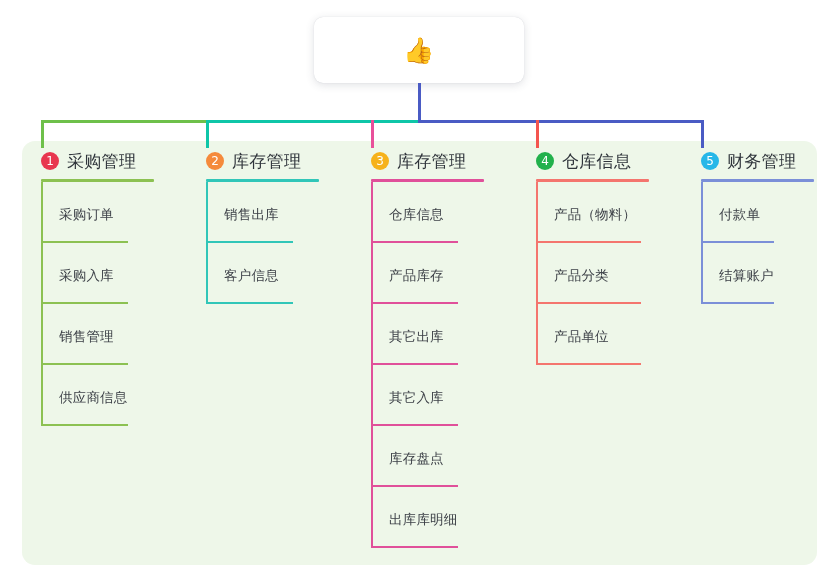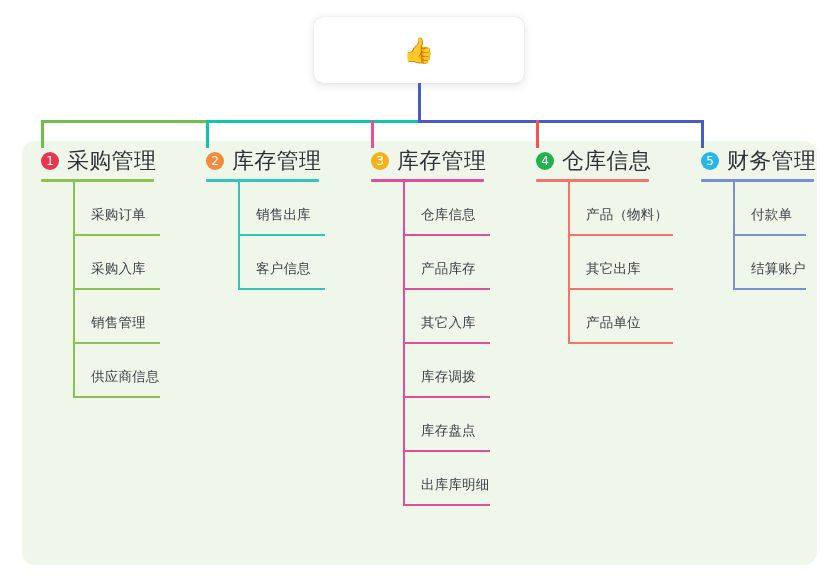--- a/index.html
+++ b/index.html
@@ -85,38 +85,37 @@
     height: 18px;
     border-radius: 50%;
     color: #ffffff;
     font-size: 12px;
     line-height: 18px;
     text-align: center;
     flex: 0 0 18px;
     font-family: "DejaVu Sans", sans-serif;
   }
   .col-title {
-    font-size: 22px;
+    font-size: 17px;
     color: #2f343b;
     white-space: nowrap;
     letter-spacing: 0.3px;
   }
   .col-rule {
     margin-top: 5px;
     height: 3px;
     border-radius: 1px;
   }
   .leaves {
     position: relative;
     margin-top: 0px;
   }
   .leaf {
     position: relative;
-    height: 54px;
-    margin-left: 32px;
+    height: 61px;
   }
   .leaf .stem {
     position: absolute;
     left: 0;
     top: 0;
     bottom: 0;
     width: 2px;
   }
   .leaf .label {
     position: absolute;
@@ -220,26 +219,26 @@
             <div class="label">仓库信息</div>
             <div class="underline" style="width: 87px; background: rgb(224, 80, 154);"></div>
           </div>
           <div class="leaf">
             <div class="stem" style="background: rgb(224, 80, 154);"></div>
             <div class="label">产品库存</div>
             <div class="underline" style="width: 87px; background: rgb(224, 80, 154);"></div>
           </div>
           <div class="leaf">
             <div class="stem" style="background: rgb(224, 80, 154);"></div>
+            <div class="label">其它出库</div>
+            <div class="underline" style="width: 87px; background: rgb(224, 80, 154);"></div>
+          </div>
+          <div class="leaf">
+            <div class="stem" style="background: rgb(224, 80, 154);"></div>
             <div class="label">其它入库</div>
-            <div class="underline" style="width: 87px; background: rgb(224, 80, 154);"></div>
-          </div>
-          <div class="leaf">
-            <div class="stem" style="background: rgb(224, 80, 154);"></div>
-            <div class="label">库存调拨</div>
             <div class="underline" style="width: 87px; background: rgb(224, 80, 154);"></div>
           </div>
           <div class="leaf">
             <div class="stem" style="background: rgb(224, 80, 154);"></div>
             <div class="label">库存盘点</div>
             <div class="underline" style="width: 87px; background: rgb(224, 80, 154);"></div>
           </div>
           <div class="leaf">
             <div class="stem" style="background: rgb(224, 80, 154);"></div>
             <div class="label">出库库明细</div>
@@ -254,21 +253,21 @@
         </div>
         <div class="col-rule" style="width: 113px; background: rgb(244, 117, 110);"></div>
         <div class="leaves">
           <div class="leaf">
             <div class="stem" style="background: rgb(244, 117, 110);"></div>
             <div class="label">产品（物料）</div>
             <div class="underline" style="width: 105px; background: rgb(244, 117, 110);"></div>
           </div>
           <div class="leaf">
             <div class="stem" style="background: rgb(244, 117, 110);"></div>
-            <div class="label">其它出库</div>
+            <div class="label">产品分类</div>
             <div class="underline" style="width: 105px; background: rgb(244, 117, 110);"></div>
           </div>
           <div class="leaf">
             <div class="stem" style="background: rgb(244, 117, 110);"></div>
             <div class="label">产品单位</div>
             <div class="underline" style="width: 105px; background: rgb(244, 117, 110);"></div>
           </div>
         </div>
       </div>
       <div class="column" style="left: 701px;">

